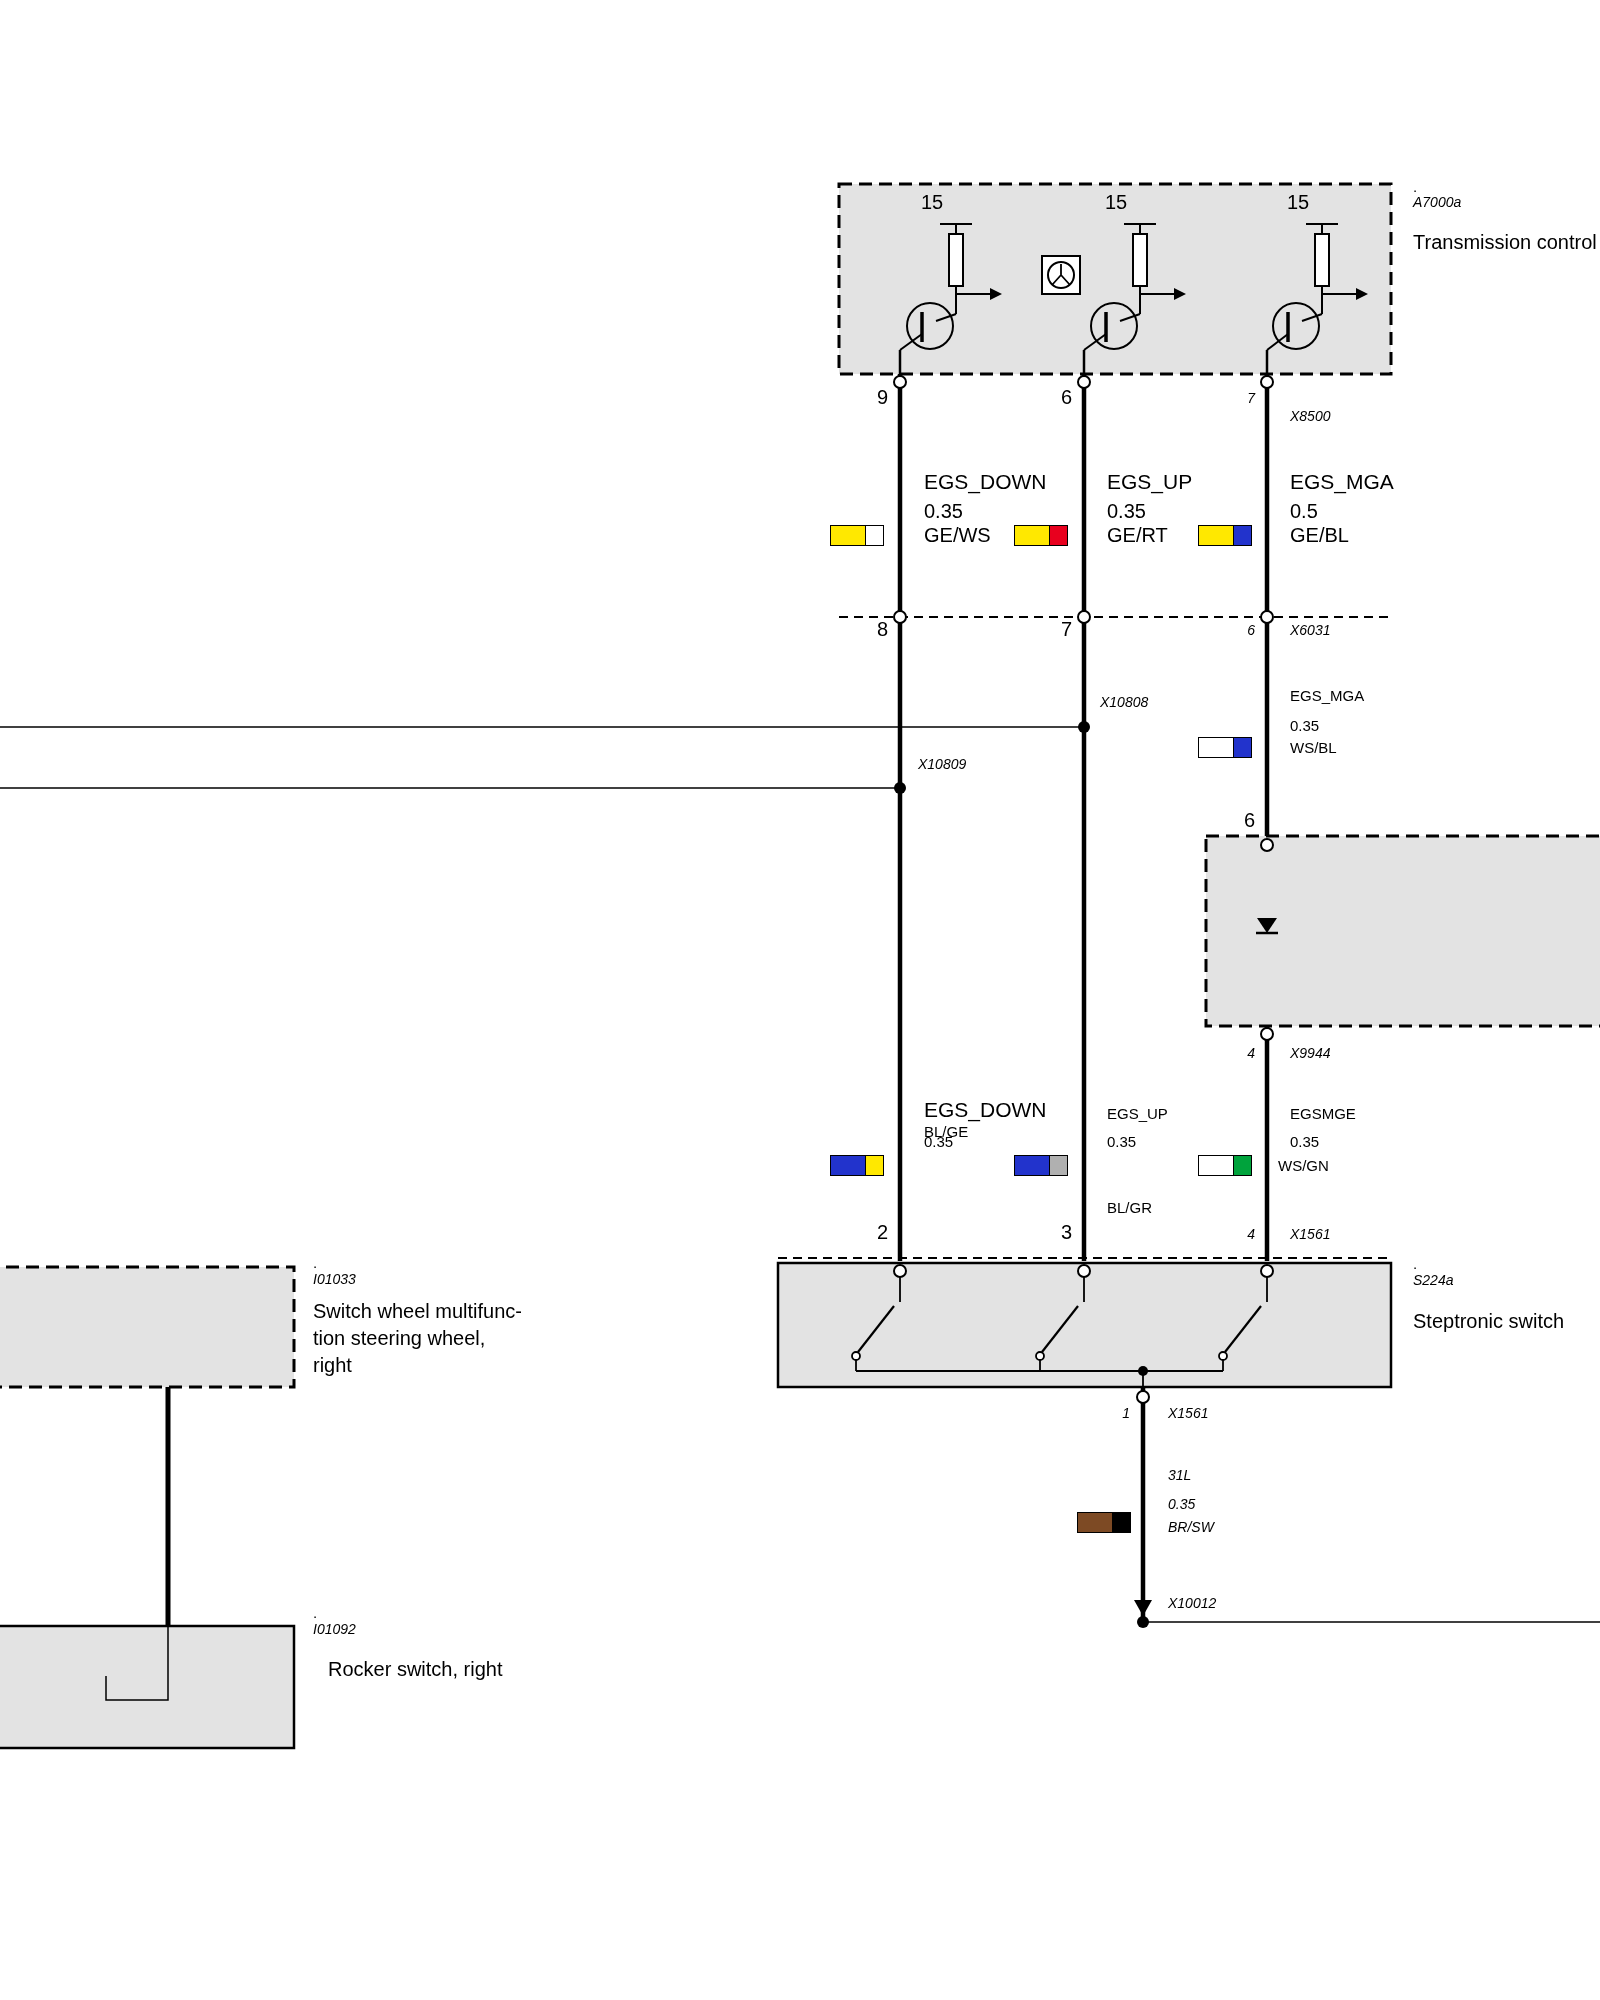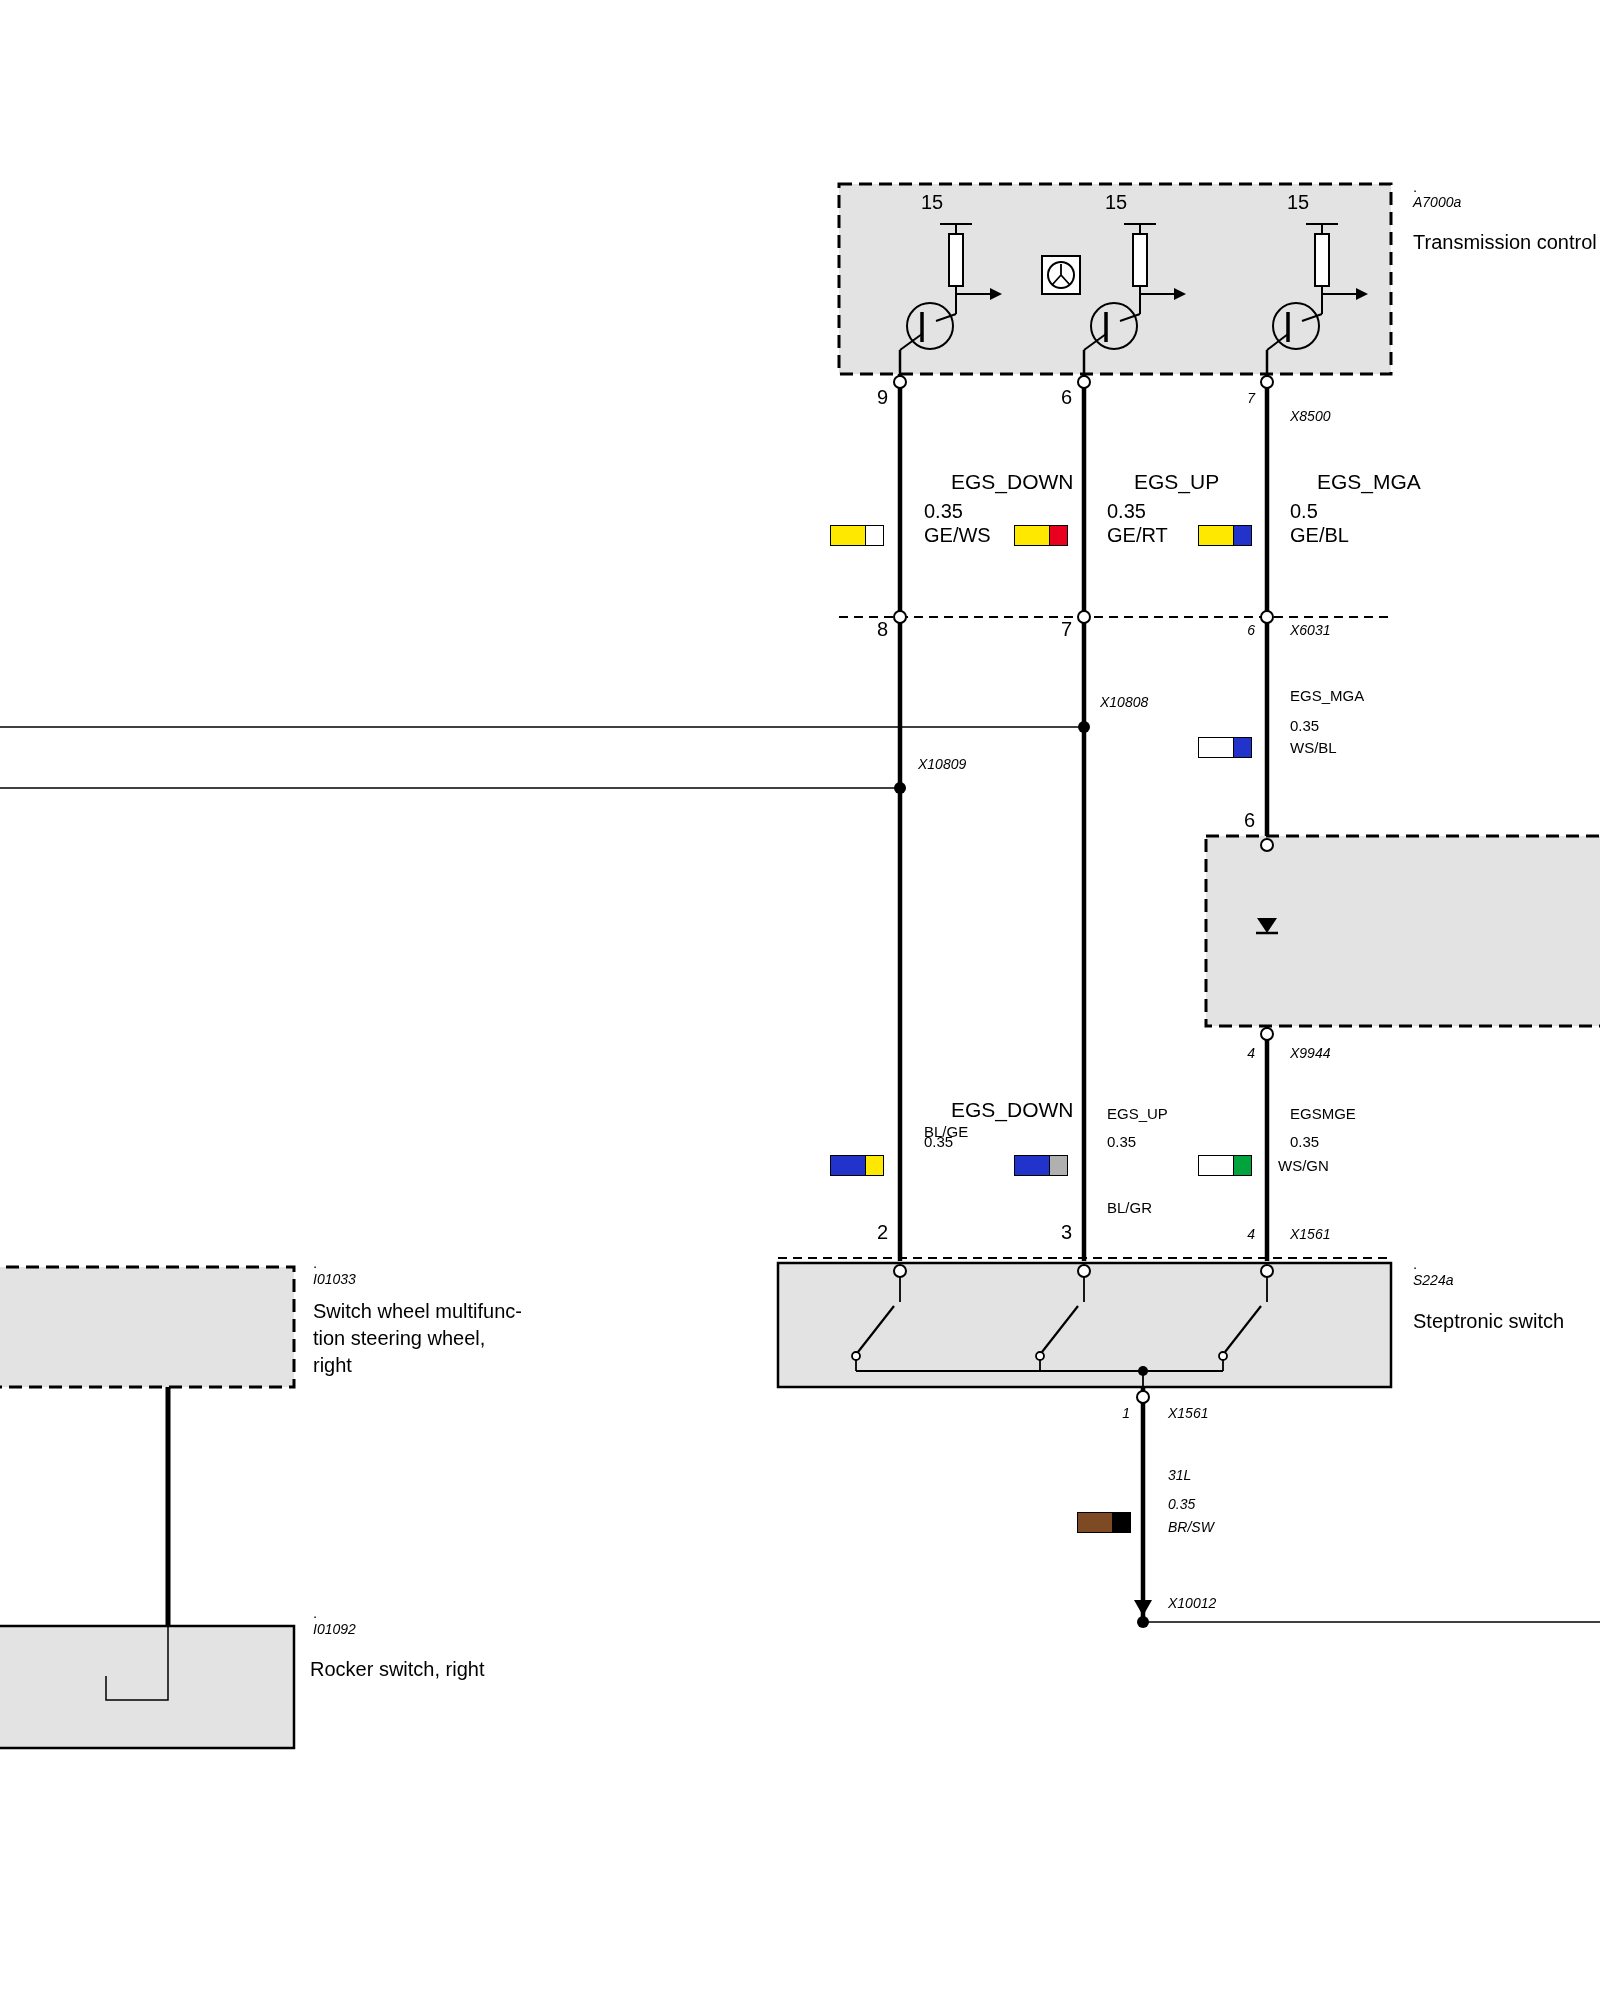--- a/index.html
+++ b/index.html
@@ -1,21 +1,21 @@
 <!DOCTYPE html>
 <html><head>
 <meta charset="utf-8">
 <style>
   * { box-sizing: border-box; }
   html,body { margin:0; padding:0; background:#fff; }
   body { font-family:"Liberation Sans","DejaVu Sans",sans-serif; color:#000; }
   #canvas { position:relative; width:1600px; height:2000px; overflow:hidden; background:#fff; }
   svg.graphics { position:absolute; left:0; top:0; }
   .lbl { position:absolute; white-space:nowrap; line-height:1.15; }
-  .fs-big { font-size:21px;margin-left:27px; }
+  .fs-big { font-size:21px; }
   .fs-med { font-size:20px; }
   .fs-sm  { font-size:15px; }
   .fs-xs  { font-size:14px;font-style:italic; }
   .ra  { text-align:right; width:70px; }
   .ctr { width:70px; }
   .swatch { position:absolute; display:flex; width:54px; height:21px; border:1px solid #000; background:#fff; }
   .swatch .sl { width:35px; height:100%; border-right:1px solid #000; }
   .swatch .sr { flex:1; height:100%; }
 </style>
 </head>
@@ -251,15 +251,15 @@
   <div class="lbl fs-xs" style="left:1168px;top:1595px">X10012</div>
 
   <div class="lbl fs-sm" style="left:313px;top:1254px">.</div>
   <div class="lbl fs-xs" style="left:313px;top:1271px">I01033</div>
   <div class="lbl fs-med" style="left:313px;top:1300px">Switch wheel multifunc-</div>
   <div class="lbl fs-med" style="left:313px;top:1327px">tion steering wheel,</div>
   <div class="lbl fs-med" style="left:313px;top:1354px">right</div>
 
   <div class="lbl fs-sm" style="left:313px;top:1604px">.</div>
   <div class="lbl fs-xs" style="left:313px;top:1621px">I01092</div>
-  <div class="lbl fs-med" style="left:310px;top:1658px">Rocker switch, right</div>
+  <div class="lbl fs-med" style="left:328px;top:1658px">Rocker switch, right</div>
 
 </div>
 
 </body></html>

